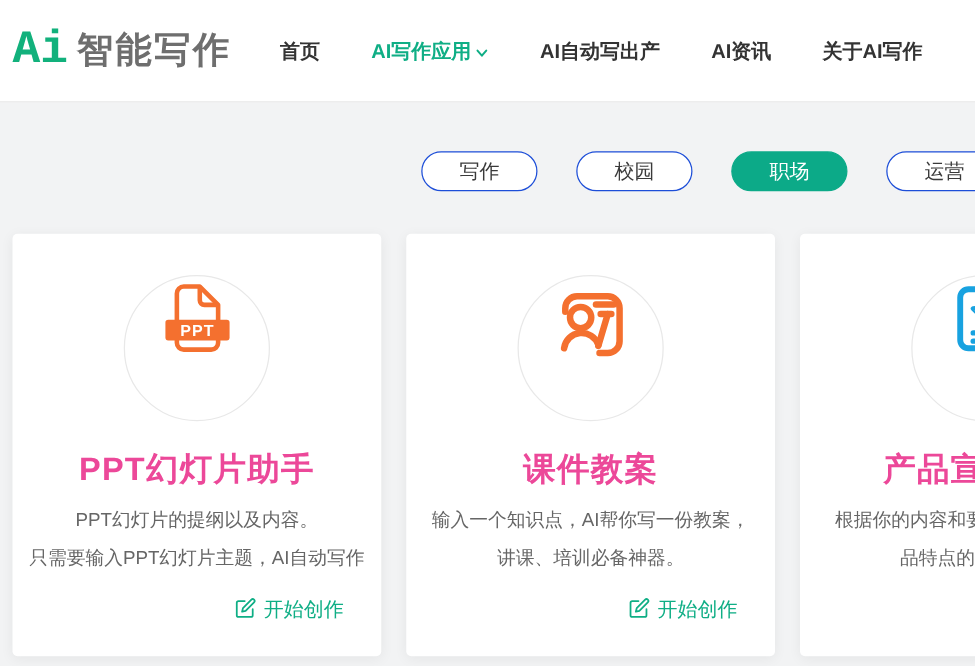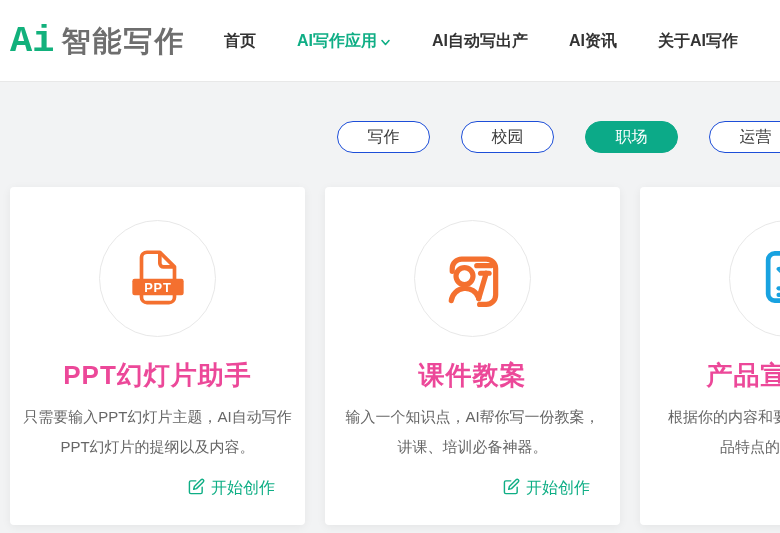--- a/index.html
+++ b/index.html
@@ -53,21 +53,21 @@
   }
   .card {
     width:295px; height:338px; flex:0 0 295px;
     background:#fff; border-radius:4px;
     box-shadow:0 2px 10px rgba(0,0,0,.06);
     position:relative;
   }
   .icon-circle {
     width:117px; height:117px; margin:33px auto 0;
     border:1px solid #e8e8e8; border-radius:50%;
-    display:flex; align-items:center; justify-content:center;
+    display:flex; justify-content:center;
   }
   .card-title {
     margin-top:21px; text-align:center;
     font-size:26px; font-weight:bold; color:#ec4899; letter-spacing:1px;
   }
   .card-desc {
     margin-top:9px; text-align:center;
     font-size:15px; color:#666; line-height:30px;
   }
   .card-cta {
@@ -116,22 +116,22 @@
         <svg width="66" height="66" viewBox="0 0 72 72" fill="none">
           <path d="M24 9 h14 l16 16 v33 a6 6 0 0 1 -6 6 H24 a6 6 0 0 1 -6 -6 V15 a6 6 0 0 1 6 -6 z" fill="#fff" stroke="#f4702f" stroke-width="4" stroke-linejoin="round"></path>
           <path d="M38 9 v12 a4 4 0 0 0 4 4 h12" fill="none" stroke="#f4702f" stroke-width="4" stroke-linejoin="round"></path>
           <rect x="8" y="38" width="56" height="18" rx="2.5" fill="#f4702f"></rect>
           <text x="36" y="52" text-anchor="middle" font-family="Liberation Sans, sans-serif" font-size="14" font-weight="bold" letter-spacing="1" fill="#fff">PPT</text>
         </svg>
       </span>
     </div>
     <div class="card-title">PPT幻灯片助手</div>
     <div class="card-desc">
+      <div>PPT幻灯片的提纲以及内容。</div>
       <div>只需要输入PPT幻灯片主题，AI自动写作</div>
-      <div>PPT幻灯片的提纲以及内容。</div>
     </div>
     <div class="card-cta">
       <span>
         <svg width="17" height="17" viewBox="0 0 24 24" fill="none" stroke="#0fae85" stroke-width="2" stroke-linecap="round" stroke-linejoin="round">
           <path d="M11 4H4a2 2 0 0 0-2 2v14a2 2 0 0 0 2 2h14a2 2 0 0 0 2-2v-7"></path>
           <path d="M18.5 2.5a2.12 2.12 0 0 1 3 3L12 15l-4 1 1-4 9.5-9.5z"></path>
         </svg>
       </span>
       <span>开始创作</span>
     </div>

